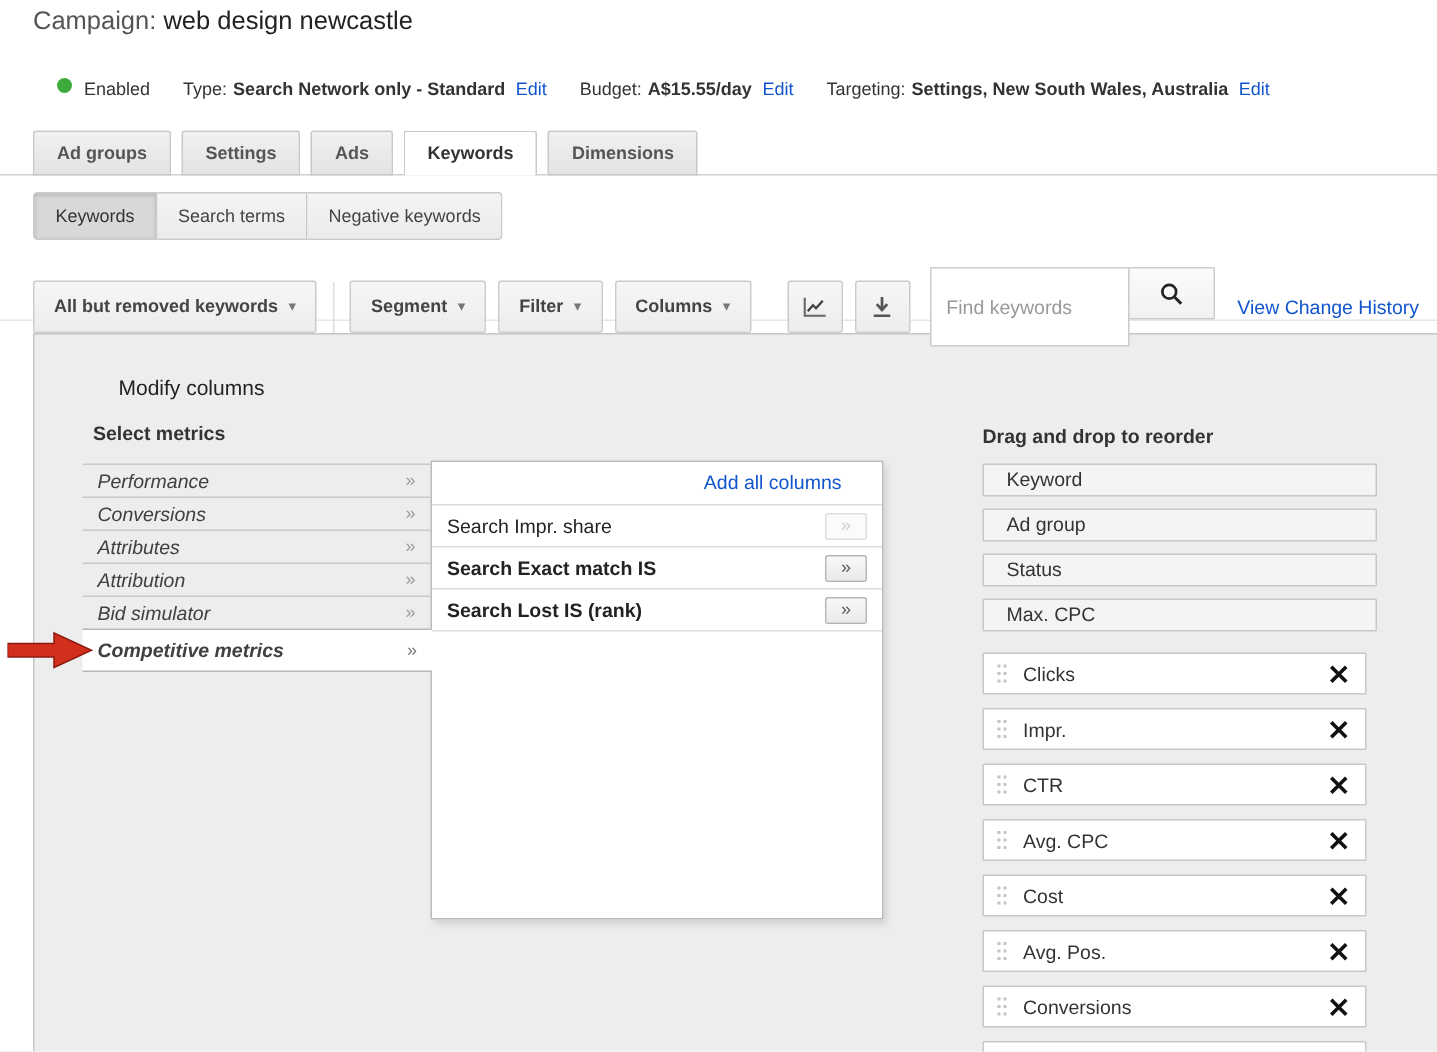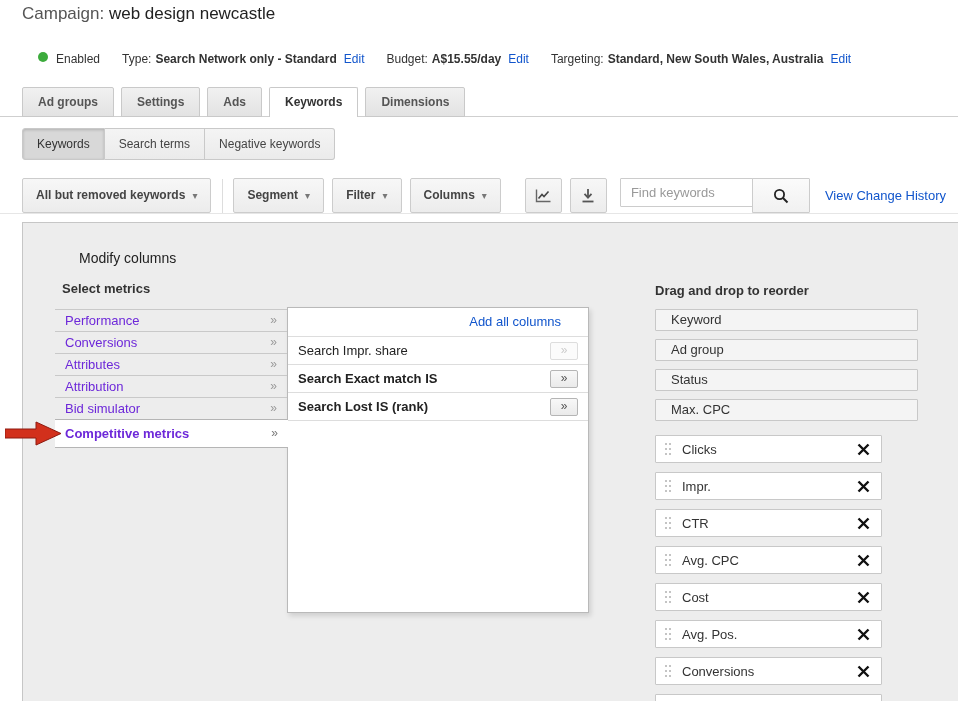--- a/index.html
+++ b/index.html
@@ -56,21 +56,21 @@
     border: 1px solid #ccc; border-radius: 2px;
     font-size: 12px; font-weight: bold; color: #444; display: flex; align-items: center; cursor: pointer;
     white-space: nowrap;
   }
   .tbtn .arrow { color: #777; margin-left: 7px; font-size: 10px; }
   .tsep { width: 1px; height: 34px; background: #ddd; margin: 0 10px 0 3px; }
   .icon-btn { width: 37px; justify-content: center; padding: 0; }
   #chart-btn { margin-left: 16px; }
   #search-wrap { display: flex; margin-left: 5px; }
   #find-input {
-    width: 133px; height: 29px; border: 1px solid #ccc; border-radius: 1px 0 0 1px;
+    width: 133px; height: 53px; border: 1px solid #ccc; border-radius: 1px 0 0 1px;
     padding: 0 10px; font-size: 13px; color: #333; outline: none;
     font-family: "Liberation Sans", "DejaVu Sans", sans-serif;
   }
   #find-input::placeholder { color: #999; }
   #search-btn {
     width: 58px; height: 35px; margin-left: -1px; border: 1px solid #ccc;
     background: linear-gradient(#fbfbfb, #f1f1f1); border-radius: 0 1px 1px 0;
     display: flex; align-items: center; justify-content: center; cursor: pointer;
   }
   #change-history { margin-left: 15px; font-size: 13px; }
@@ -78,21 +78,21 @@
 
   
   #panel { left: 22px; top: 222px; width: 936px; height: 479px; background: #ededed; border-top: 1px solid #c6c6c6; border-left: 1px solid #c6c6c6; z-index: 1; }
 
   #modify-title { left: 52px; top: 250px; font-size: 14px; color: #222; z-index: 2; margin-left: 27px; }
   #select-metrics { left: 62px; top: 281px; font-size: 13px; font-weight: bold; color: #333; z-index: 2; }
 
   
   #cat-list { left: 55px; top: 309px; width: 232px; border-top: 1px solid #c9c9c9; z-index: 4; }
   .cat-row { height: 22px; line-height: 21px; border-bottom: 1px solid #c9c9c9; padding: 0 10px; position: relative; cursor: pointer; }
-  .cat-row .cat-label { color: #6d28d9; font-size: 13px; }
+  .cat-row .cat-label { color: #404040; font-size: 13px; font-style: italic; }
   .cat-row .cat-chev { position: absolute; right: 10px; top: 0; color: #999; font-size: 12px; }
   .cat-row.selected {
     height: 29px; line-height: 27px; width: 233px; background: #fff;
     border-top: 1px solid #b5b5b5; border-bottom: 1px solid #b5b5b5; margin-top: -1px;
   }
   .cat-row.selected .cat-label { font-weight: bold; }
   .cat-row.selected .cat-chev { color: #777; line-height: 27px; }
 
   
   #metric-panel {
@@ -114,21 +114,21 @@
   #red-arrow { left: 5px; top: 420px; z-index: 6; }
 
   
   #reorder-title { left: 655px; top: 283px; font-size: 13px; font-weight: bold; color: #333; z-index: 2; }
   .fixed-item {
     left: 655px; width: 263px; height: 22px; line-height: 20px; padding-left: 15px;
     background: #f4f4f4; border: 1px solid #c8c8c8; border-radius: 1px;
     font-size: 13px; color: #333; z-index: 2;
   }
   .drag-item {
-    left: 655px; width: 227px; height: 28px;
+    left: 655px; width: 256px; height: 28px;
     background: #fff; border: 1px solid #c8c8c8; border-radius: 1px;
     display: flex; align-items: center; font-size: 13px; color: #333; z-index: 2; cursor: move;
   }
   .dots {
     width: 6px; height: 13px; margin: 0 11px 0 9px; flex: none; position: relative;
   }
   .dots::before {
     content: ""; position: absolute; left: 0; top: 0; width: 2px; height: 2px; background: #c4c4c4;
     box-shadow: 4px 0 0 #c4c4c4, 0 5px 0 #c4c4c4, 4px 5px 0 #c4c4c4, 0 10px 0 #c4c4c4, 4px 10px 0 #c4c4c4;
   }
@@ -152,21 +152,21 @@
     <b>Search Network only - Standard</b>
     <a class="edit-link">Edit</a>
   </span>
   <span class="status-seg">
     <span>Budget:</span>
     <b>A$15.55/day</b>
     <a class="edit-link">Edit</a>
   </span>
   <span class="status-seg">
     <span>Targeting:</span>
-    <b>Standard, New South Wales, Australia</b>
+    <b>Settings, New South Wales, Australia</b>
     <a class="edit-link">Edit</a>
   </span>
 </div>
 
 <div class="abs" id="main-tabs">
   <a class="tab">Ad groups</a>
   <a class="tab">Settings</a>
   <a class="tab">Ads</a>
   <a class="tab active">Keywords</a>
   <a class="tab">Dimensions</a>

